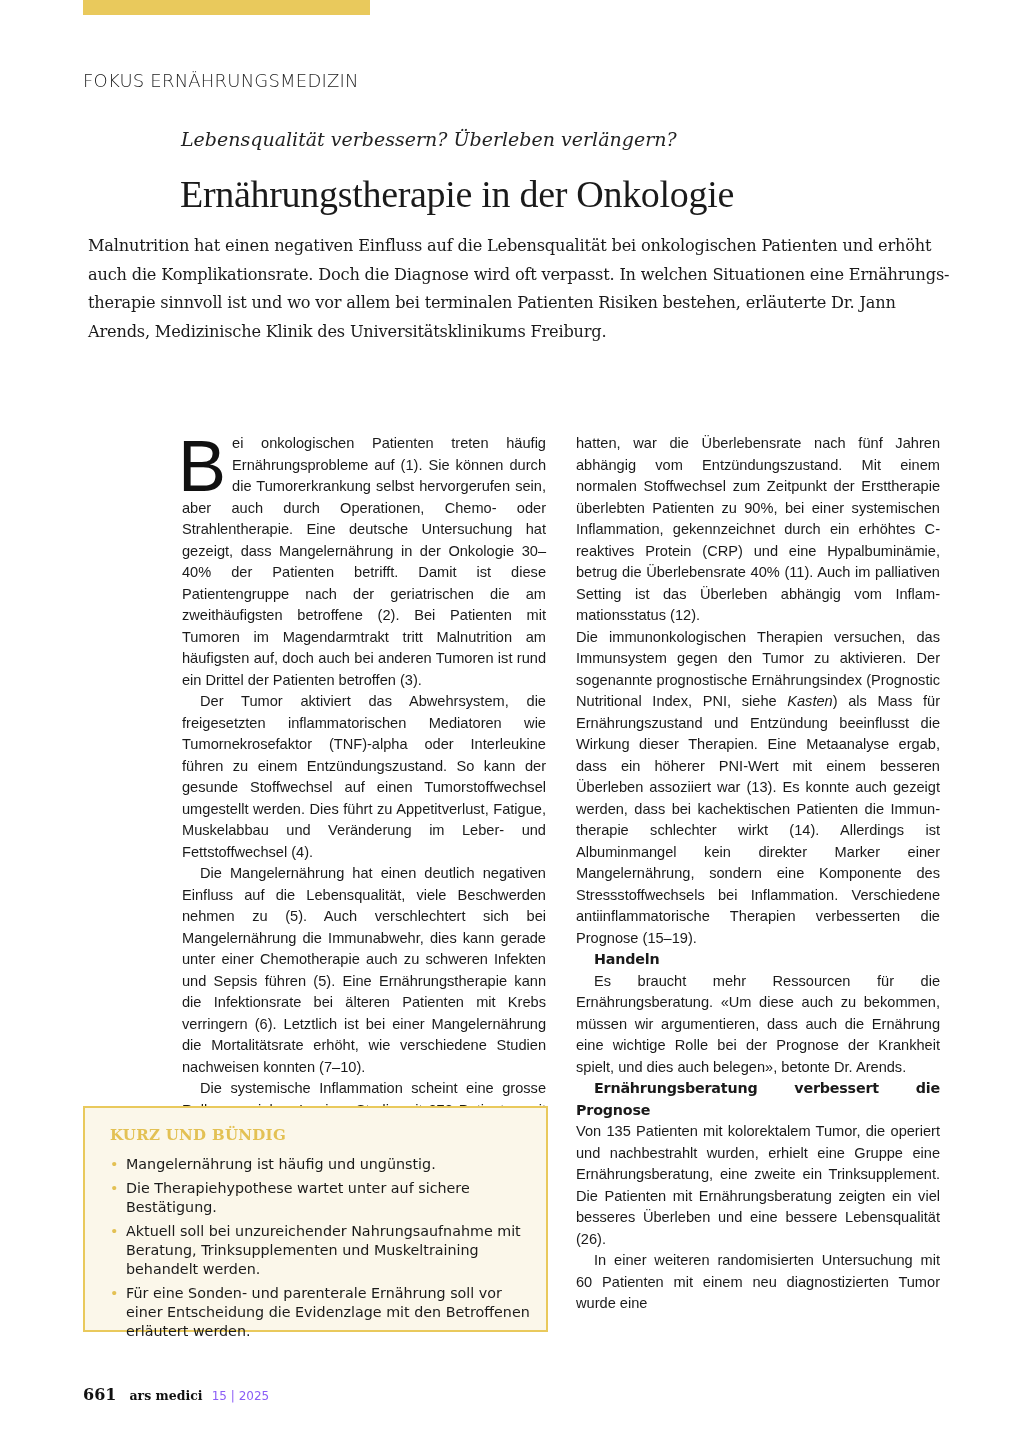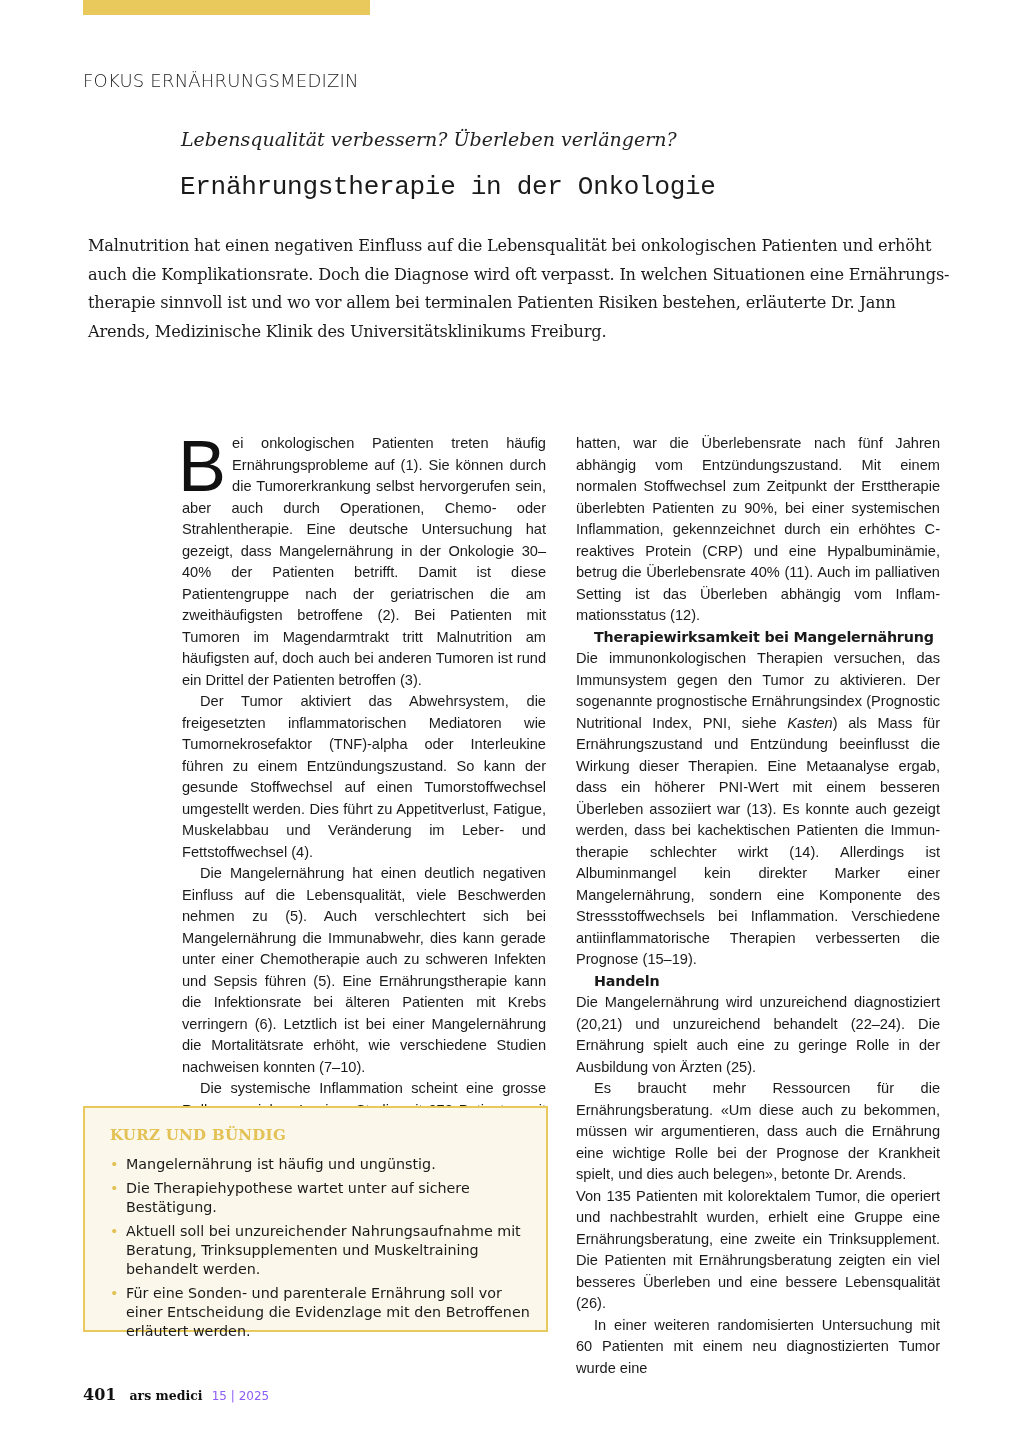--- a/index.html
+++ b/index.html
@@ -1,20 +1,20 @@
 <!DOCTYPE html>
 <html><head>
   <meta charset="utf-8">
   <style>
     html, body { margin:0; padding:0; background:#ffffff; }
     body { width:1024px; height:1448px; position:relative; overflow:hidden; color:#1a1a1a; }
     .topbar { position:absolute; left:83px; top:0; width:287px; height:15px; background:#e9c95c; }
     .section { position:absolute; left:83px; top:30px; font-family:"DejaVu Sans", sans-serif; font-size:18px; letter-spacing:0.2px; color:#222; font-weight:300;margin-top:40px; }
     .kicker { position:absolute; left:181px; top:128px; font-family:"DejaVu Serif", serif; font-style:italic; font-size:19px; color:#222;text-align:right; }
-    .title { position:absolute; left:180px; top:172px; font-family:Liberation Mono, monospace; font-size:26px; color:#1a1a1a; letter-spacing:-0.3px; }
+    .title { position:absolute; left:180px; top:172px; font-family:Liberation Serif, serif; font-size:38px; color:#1a1a1a; letter-spacing:-0.3px; }
     .lead { position:absolute; left:88px; top:232px; width:870px; font-family:"DejaVu Serif", serif; font-size:16.2px; line-height:28.5px; color:#1a1a1a; letter-spacing:-0.2px; }
     .col { position:absolute; font-family:"Liberation Sans", sans-serif; font-size:14.6px; line-height:21.5px; color:#1a1a1a; text-align:justify; hyphens:manual; }
     .col p { margin:0; text-indent:18px; }
     .col p.first { text-indent:0; }
     .col p.noind { text-indent:0; }
     .col1 { left:182px; top:433px; width:364px; }
     .col2 { left:576px; top:433px; width:364px; }
     .dropcap { float:left; font-family:"Liberation Sans", sans-serif; font-size:72px; line-height:58px; margin:4px 6px 0 -4px; color:#111; }
     .subhead { font-family:"DejaVu Sans", sans-serif; font-weight:bold; font-size:14.3px; line-height:21.5px; margin-top:21px; text-indent:0; letter-spacing:-0.2px; }
     .box { position:absolute; left:83px; top:1106px; width:461px; height:222px; background:#fbf7ea; border:2px solid #e9c95c; }
@@ -40,36 +40,35 @@
 
 <div class="col col1">
   <p class="first"><span class="dropcap">B</span><span>ei onkologischen Patienten treten häufig Ernährungs­probleme auf (1). Sie können durch die Tumorerkran­kung selbst hervorgerufen sein, aber auch durch Operationen, Chemo- oder Strahlentherapie. Eine deutsche Untersuchung hat gezeigt, dass Mangelernährung in der Onkologie 30–40% der Patienten betrifft. Damit ist diese Patientengruppe nach der geriatrischen die am zweithäu­figsten betroffene (2). Bei Patienten mit Tumoren im Magen­darmtrakt tritt Malnutrition am häufigsten auf, doch auch bei anderen Tumoren ist rund ein Drittel der Patienten betroffen (3).</span></p>
   <p>Der Tumor aktiviert das Abwehrsystem, die freigesetzten inflammatorischen Mediatoren wie Tumornekrosefaktor (TNF)-alpha oder Interleukine führen zu einem Entzündungs­zustand. So kann der gesunde Stoffwechsel auf einen Tumor­stoffwechsel umgestellt werden. Dies führt zu Appetitver­lust, Fatigue, Muskelabbau und Veränderung im Leber- und Fettstoffwechsel (4).</p>
   <p>Die Mangelernährung hat einen deutlich negativen Einfluss auf die Lebensqualität, viele Beschwerden nehmen zu (5). Auch verschlechtert sich bei Mangelernährung die Immun­abwehr, dies kann gerade unter einer Chemotherapie auch zu schweren Infekten und Sepsis führen (5). Eine Ernäh­rungstherapie kann die Infektionsrate bei älteren Patienten mit Krebs verringern (6). Letztlich ist bei einer Mangeler­nährung die Mortalitätsrate erhöht, wie verschiedene Stu­dien nachweisen konnten (7–10).</p>
   <p>Die systemische Inflammation scheint eine grosse Rolle zu spielen. In einer Studie mit 272 Patienten mit kolorektalem Karzinom, die nach der Diagnose eine Ersttherapie erhalten</p>
 </div>
 
 <div class="col col2">
   <p class="noind">hatten, war die Überlebensrate nach fünf Jahren abhängig vom Entzündungszustand. Mit einem normalen Stoffwechsel zum Zeitpunkt der Ersttherapie überlebten Patienten zu 90%, bei einer systemischen Inflammation, gekennzeichnet durch ein erhöhtes C-reaktives Protein (CRP) und eine Hypalbu­minämie, betrug die Überlebensrate 40% (11). Auch im palliativen Setting ist das Überleben abhängig vom Inflam­mationsstatus (12).</p>
-  <p class="subhead">Therapiewirksamkeit bei Mangelernährung</p>
   <p class="noind"><span>Die immunonkologischen Therapien versuchen, das Immun­system gegen den Tumor zu aktivieren. Der sogenannte prognostische Ernährungsindex (Prognostic Nutritional In­dex, PNI, siehe </span><em>Kasten</em><span>) als Mass für Ernährungszustand und Entzündung beeinflusst die Wirkung dieser Therapien. Eine Metaanalyse ergab, dass ein höherer PNI-Wert mit einem besseren Überleben assoziiert war (13). Es konnte auch gezeigt werden, dass bei kachektischen Patienten die Immun­therapie schlechter wirkt (14). Allerdings ist Albuminmangel kein direkter Marker einer Mangelernährung, sondern eine Komponente des Stressstoffwechsels bei Inflammation. Verschiedene antiinflammatorische Therapien verbesserten die Prognose (15–19).</span></p>
   <p class="subhead">Handeln</p>
-  <p class="noind">Die Mangelernährung wird unzureichend diagnostiziert (20,21) und unzureichend behandelt (22–24). Die Ernährung spielt auch eine zu geringe Rolle in der Ausbildung von Ärzten (25).</p>
   <p>Es braucht mehr Ressourcen für die Ernährungsberatung. «Um diese auch zu bekommen, müssen wir argumentieren, dass auch die Ernährung eine wichtige Rolle bei der Pro­gnose der Krankheit spielt, und dies auch belegen», betonte Dr. Arends.</p>
+  <p class="subhead">Ernährungsberatung verbessert die Prognose</p>
   <p class="noind">Von 135 Patienten mit kolorektalem Tumor, die operiert und nachbestrahlt wurden, erhielt eine Gruppe eine Ernährungs­beratung, eine zweite ein Trinksupplement. Die Patienten mit Ernährungsberatung zeigten ein viel besseres Überleben und eine bessere Lebensqualität (26).</p>
   <p>In einer weiteren randomisierten Untersuchung mit 60 Pa­tienten mit einem neu diagnostizierten Tumor wurde eine</p>
 </div>
 
 <div class="box">
   <h3>KURZ UND BÜNDIG</h3>
   <ul>
     <li><span class="bullet">•</span><span>Mangelernährung ist häufig und ungünstig.</span></li>
     <li><span class="bullet">•</span><span>Die Therapiehypothese wartet unter auf sichere Bestätigung.</span></li>
     <li><span class="bullet">•</span><span>Aktuell soll bei unzureichender Nahrungsaufnahme mit Beratung, Trinksupplementen und Muskeltraining behan­delt werden.</span></li>
     <li><span class="bullet">•</span><span>Für eine Sonden- und parenterale Ernährung soll vor einer Entscheidung die Evidenzlage mit den Betroffenen erläutert werden.</span></li>
   </ul>
 </div>
 
 <div class="footer">
-  <span class="pageno">401</span>
+  <span class="pageno">661</span>
   <span class="journal">ars medici</span>
   <span class="issue">15 | 2025</span>
 </div>
 
 </body></html>

